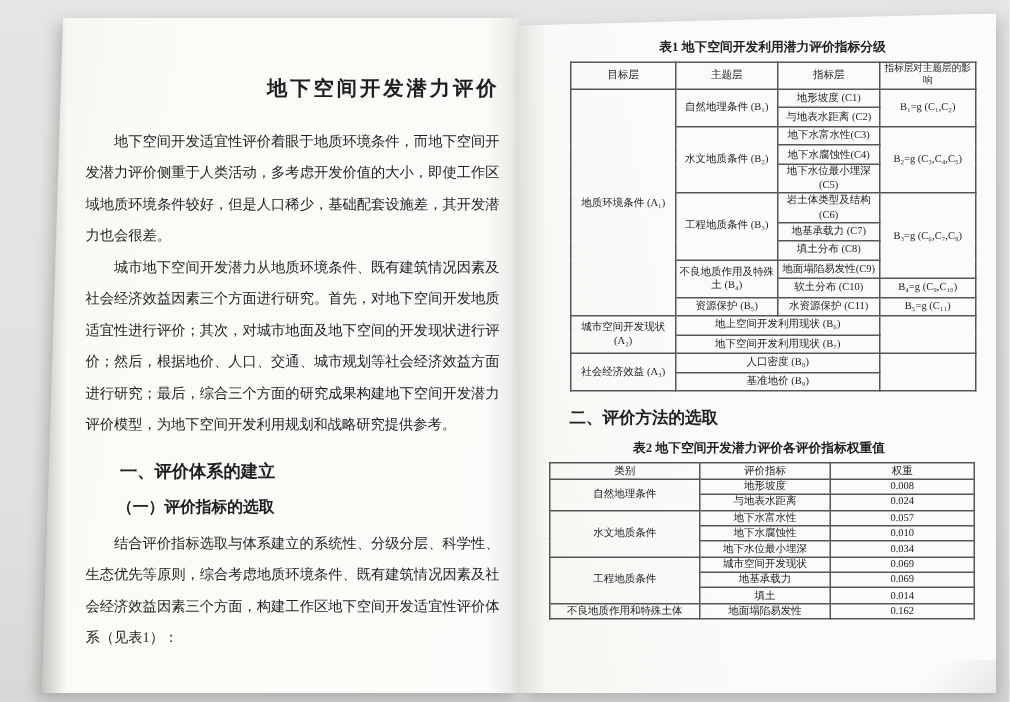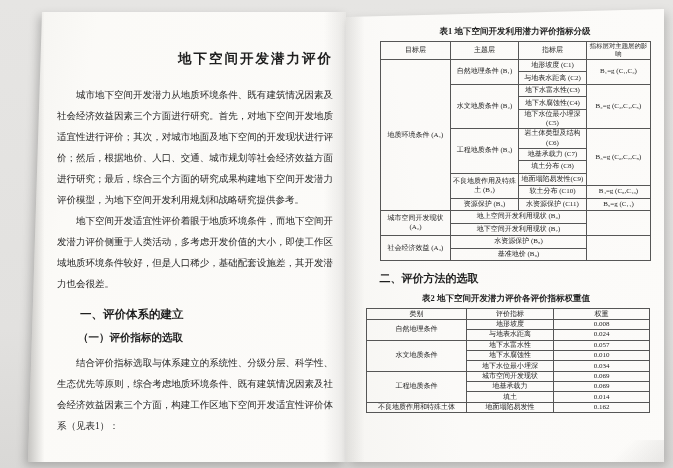--- a/index.html
+++ b/index.html
@@ -59,22 +59,22 @@
 </style>
 </head>
 <body>
 
 <div class="page-wrap" id="left-wrap">
   <div class="page" id="left-page">
     <div class="edge-shade"></div>
     <div class="spine-shade"></div>
     <div class="content-l">
       <div class="doc-title">地下空间开发潜力评价</div>
+      <p class="para">地下空间开发适宜性评价着眼于地质环境条件，而地下空间开发潜力评价侧重于人类活动，多考虑开发价值的大小，即使工作区域地质环境条件较好，但是人口稀少，基础配套设施差，其开发潜力也会很差。</p>
       <p class="para">城市地下空间开发潜力从地质环境条件、既有建筑情况因素及社会经济效益因素三个方面进行研究。首先，对地下空间开发地质适宜性进行评价；其次，对城市地面及地下空间的开发现状进行评价；然后，根据地价、人口、交通、城市规划等社会经济效益方面进行研究；最后，综合三个方面的研究成果构建地下空间开发潜力评价模型，为地下空间开发利用规划和战略研究提供参考。</p>
-      <p class="para">地下空间开发适宜性评价着眼于地质环境条件，而地下空间开发潜力评价侧重于人类活动，多考虑开发价值的大小，即使工作区域地质环境条件较好，但是人口稀少，基础配套设施差，其开发潜力也会很差。</p>
       <div class="h-num">一、评价体系的建立</div>
       <div class="h-sub">（一）评价指标的选取</div>
       <p class="para">结合评价指标选取与体系建立的系统性、分级分层、科学性、生态优先等原则，综合考虑地质环境条件、既有建筑情况因素及社会经济效益因素三个方面，构建工作区地下空间开发适宜性评价体系（见表1）：</p>
     </div>
   </div>
 </div>
 
 <div class="page-wrap" id="right-wrap">
   <div class="page" id="right-page">
     <div class="spine-shade"></div>
@@ -143,21 +143,21 @@
         <tr>
           <td rowspan="2">城市空间开发现状 (A₂)</td>
           <td colspan="2">地上空间开发利用现状 (B₆)</td>
           <td rowspan="2"></td>
         </tr>
         <tr>
           <td colspan="2">地下空间开发利用现状 (B₇)</td>
         </tr>
         <tr>
           <td rowspan="2">社会经济效益 (A₃)</td>
-          <td colspan="2">水资源保护 (B₈)</td>
+          <td colspan="2">人口密度 (B₈)</td>
           <td rowspan="2"></td>
         </tr>
         <tr>
           <td colspan="2">基准地价 (B₉)</td>
         </tr>
       </tbody>
         </table>
 
       <div class="h-num-r">二、评价方法的选取</div>
 

